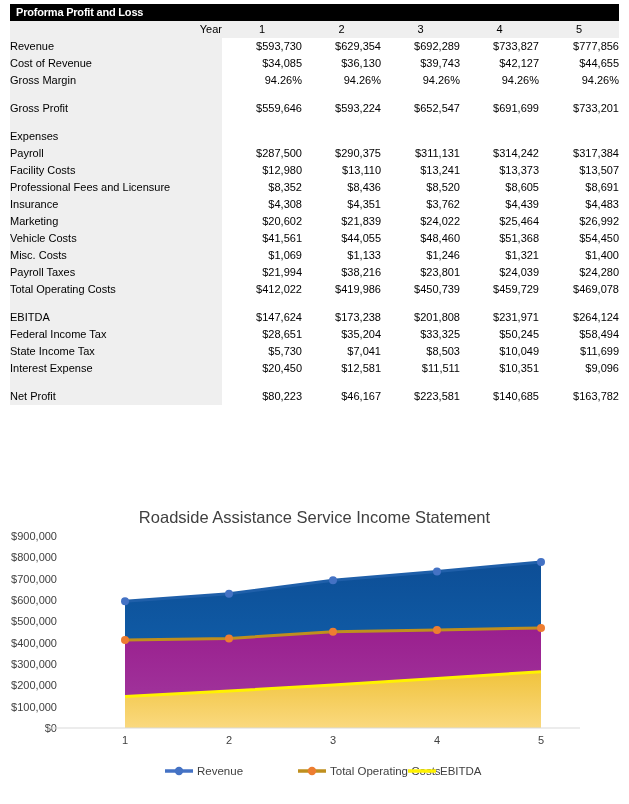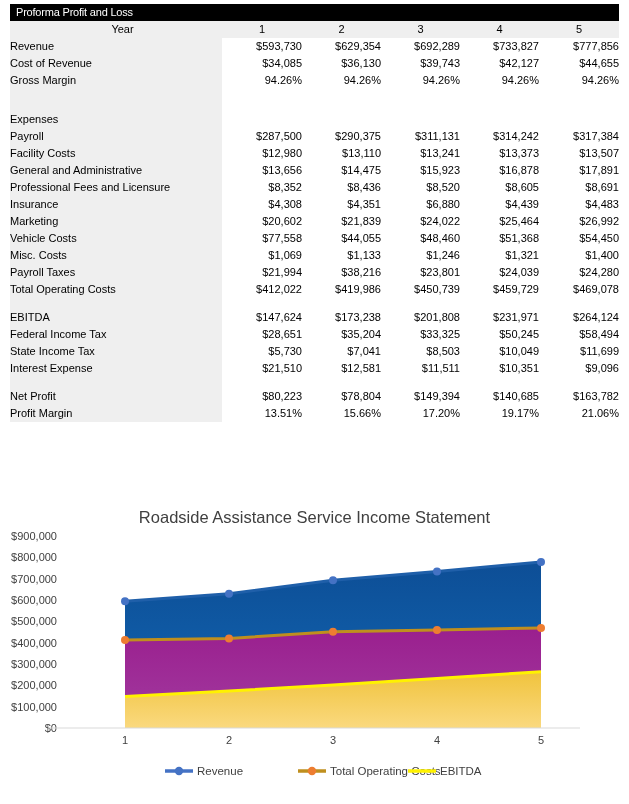--- a/index.html
+++ b/index.html
@@ -19,21 +19,21 @@
   #pl-table {
     position: absolute;
     left: 10px;
     top: 4px;
     width: 609px;
   }
   .title-bar {
     background: #000000;
     color: #ffffff;
     font-size: 11px;
-    font-weight: normal;
+    font-weight: bold;
     padding: 2px 0 2px 6px;
     letter-spacing: -0.2px;
     height: 13px;
     line-height: 13px;
   }
   table.pl {
     border-collapse: collapse;
     width: 609px;
     table-layout: fixed;
     font-size: 11px;
@@ -61,21 +61,21 @@
     padding-right: 9px;
     white-space: nowrap;
   }
   tr.headrow td.lbl,
   tr.headrow td.num {
     background: #efefef;
     text-align: center;
     padding-right: 0;
   }
   tr.headrow td.lbl {
-    text-align: center;
+    text-align: right;
     padding-left: 13px;
   }
   .b { font-weight: bold; }
   tr.spacer td { height: 11px; line-height: 11px; }
 
   
   #chart-block {
     position: absolute;
     left: 0;
     top: 496px;
@@ -164,20 +164,28 @@
           <td class="num">94.26%</td>
         </tr>
         <tr class="spacer">
           <td class="lbl">&nbsp;</td>
           <td class="num">&nbsp;</td>
           <td class="num">&nbsp;</td>
           <td class="num">&nbsp;</td>
           <td class="num">&nbsp;</td>
           <td class="num">&nbsp;</td>
         </tr>
+        <tr>
+          <td class="lbl b">Gross Profit</td>
+          <td class="num b">$559,646</td>
+          <td class="num b">$593,224</td>
+          <td class="num b">$652,547</td>
+          <td class="num b">$691,699</td>
+          <td class="num b">$733,201</td>
+        </tr>
         <tr class="spacer">
           <td class="lbl">&nbsp;</td>
           <td class="num">&nbsp;</td>
           <td class="num">&nbsp;</td>
           <td class="num">&nbsp;</td>
           <td class="num">&nbsp;</td>
           <td class="num">&nbsp;</td>
         </tr>
         <tr>
           <td class="lbl b">Expenses</td>
@@ -197,54 +205,46 @@
         </tr>
         <tr>
           <td class="lbl">Facility Costs</td>
           <td class="num">$12,980</td>
           <td class="num">$13,110</td>
           <td class="num">$13,241</td>
           <td class="num">$13,373</td>
           <td class="num">$13,507</td>
         </tr>
         <tr>
-          <td class="lbl">General and Administrative</td>
-          <td class="num">$13,656</td>
-          <td class="num">$14,475</td>
-          <td class="num">$15,923</td>
-          <td class="num">$16,878</td>
-          <td class="num">$17,891</td>
-        </tr>
-        <tr>
           <td class="lbl">Professional Fees and Licensure</td>
           <td class="num">$8,352</td>
           <td class="num">$8,436</td>
           <td class="num">$8,520</td>
           <td class="num">$8,605</td>
           <td class="num">$8,691</td>
         </tr>
         <tr>
           <td class="lbl">Insurance</td>
           <td class="num">$4,308</td>
           <td class="num">$4,351</td>
-          <td class="num">$6,880</td>
+          <td class="num">$3,762</td>
           <td class="num">$4,439</td>
           <td class="num">$4,483</td>
         </tr>
         <tr>
           <td class="lbl">Marketing</td>
           <td class="num">$20,602</td>
           <td class="num">$21,839</td>
           <td class="num">$24,022</td>
           <td class="num">$25,464</td>
           <td class="num">$26,992</td>
         </tr>
         <tr>
           <td class="lbl">Vehicle Costs</td>
-          <td class="num">$77,558</td>
+          <td class="num">$41,561</td>
           <td class="num">$44,055</td>
           <td class="num">$48,460</td>
           <td class="num">$51,368</td>
           <td class="num">$54,450</td>
         </tr>
         <tr>
           <td class="lbl">Misc. Costs</td>
           <td class="num">$1,069</td>
           <td class="num">$1,133</td>
           <td class="num">$1,246</td>
@@ -294,49 +294,41 @@
         <tr>
           <td class="lbl">State Income Tax</td>
           <td class="num">$5,730</td>
           <td class="num">$7,041</td>
           <td class="num">$8,503</td>
           <td class="num">$10,049</td>
           <td class="num">$11,699</td>
         </tr>
         <tr>
           <td class="lbl">Interest Expense</td>
-          <td class="num">$21,510</td>
+          <td class="num">$20,450</td>
           <td class="num">$12,581</td>
           <td class="num">$11,511</td>
           <td class="num">$10,351</td>
           <td class="num">$9,096</td>
         </tr>
         <tr class="spacer">
           <td class="lbl">&nbsp;</td>
           <td class="num">&nbsp;</td>
           <td class="num">&nbsp;</td>
           <td class="num">&nbsp;</td>
           <td class="num">&nbsp;</td>
           <td class="num">&nbsp;</td>
         </tr>
         <tr>
           <td class="lbl b">Net Profit</td>
           <td class="num b">$80,223</td>
-          <td class="num b">$78,804</td>
-          <td class="num b">$149,394</td>
+          <td class="num b">$46,167</td>
+          <td class="num b">$223,581</td>
           <td class="num b">$140,685</td>
           <td class="num b">$163,782</td>
-        </tr>
-        <tr>
-          <td class="lbl b">Profit Margin</td>
-          <td class="num b">13.51%</td>
-          <td class="num b">15.66%</td>
-          <td class="num b">17.20%</td>
-          <td class="num b">19.17%</td>
-          <td class="num b">21.06%</td>
         </tr>
       </tbody>
   </table>
 </div>
 
 <div id="chart-block">
   <div id="chart-title">Roadside Assistance Service Income Statement</div>
   <svg id="plot-svg" width="629" height="308">
     <defs>
       <linearGradient id="gradRev" x1="0" y1="0" x2="0" y2="1">

